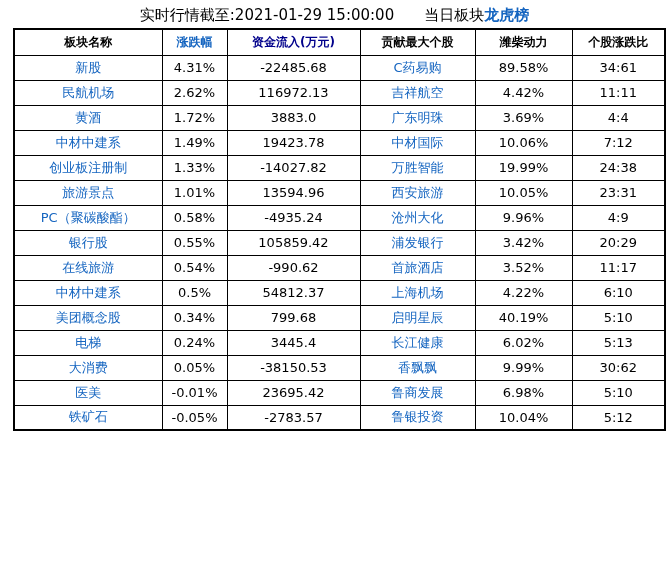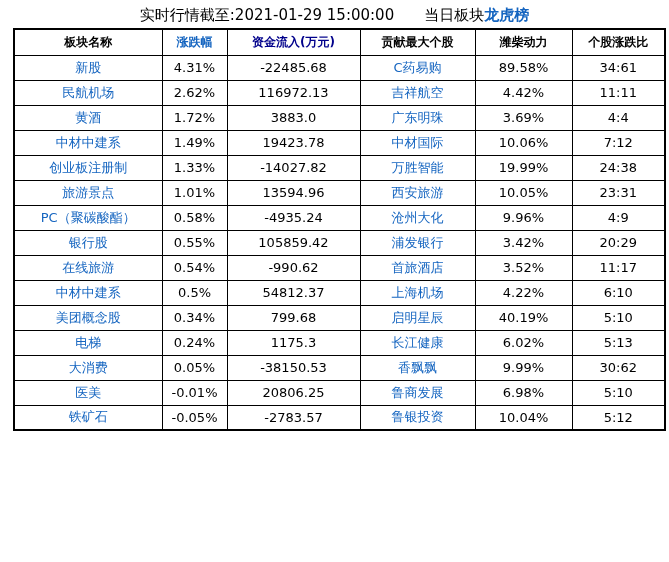--- a/index.html
+++ b/index.html
@@ -182,37 +182,37 @@
         <td class="cell-link">美团概念股</td>
         <td>0.34%</td>
         <td>799.68</td>
         <td class="cell-link">启明星辰</td>
         <td>40.19%</td>
         <td>5:10</td>
       </tr>
       <tr>
         <td class="cell-link">电梯</td>
         <td>0.24%</td>
-        <td>1175.3</td>
+        <td>3445.4</td>
         <td class="cell-link">长江健康</td>
         <td>6.02%</td>
         <td>5:13</td>
       </tr>
       <tr>
         <td class="cell-link">大消费</td>
         <td>0.05%</td>
         <td>-38150.53</td>
         <td class="cell-link">香飘飘</td>
         <td>9.99%</td>
         <td>30:62</td>
       </tr>
       <tr>
         <td class="cell-link">医美</td>
         <td>-0.01%</td>
-        <td>20806.25</td>
+        <td>23695.42</td>
         <td class="cell-link">鲁商发展</td>
         <td>6.98%</td>
         <td>5:10</td>
       </tr>
       <tr>
         <td class="cell-link">铁矿石</td>
         <td>-0.05%</td>
         <td>-2783.57</td>
         <td class="cell-link">鲁银投资</td>
         <td>10.04%</td>

